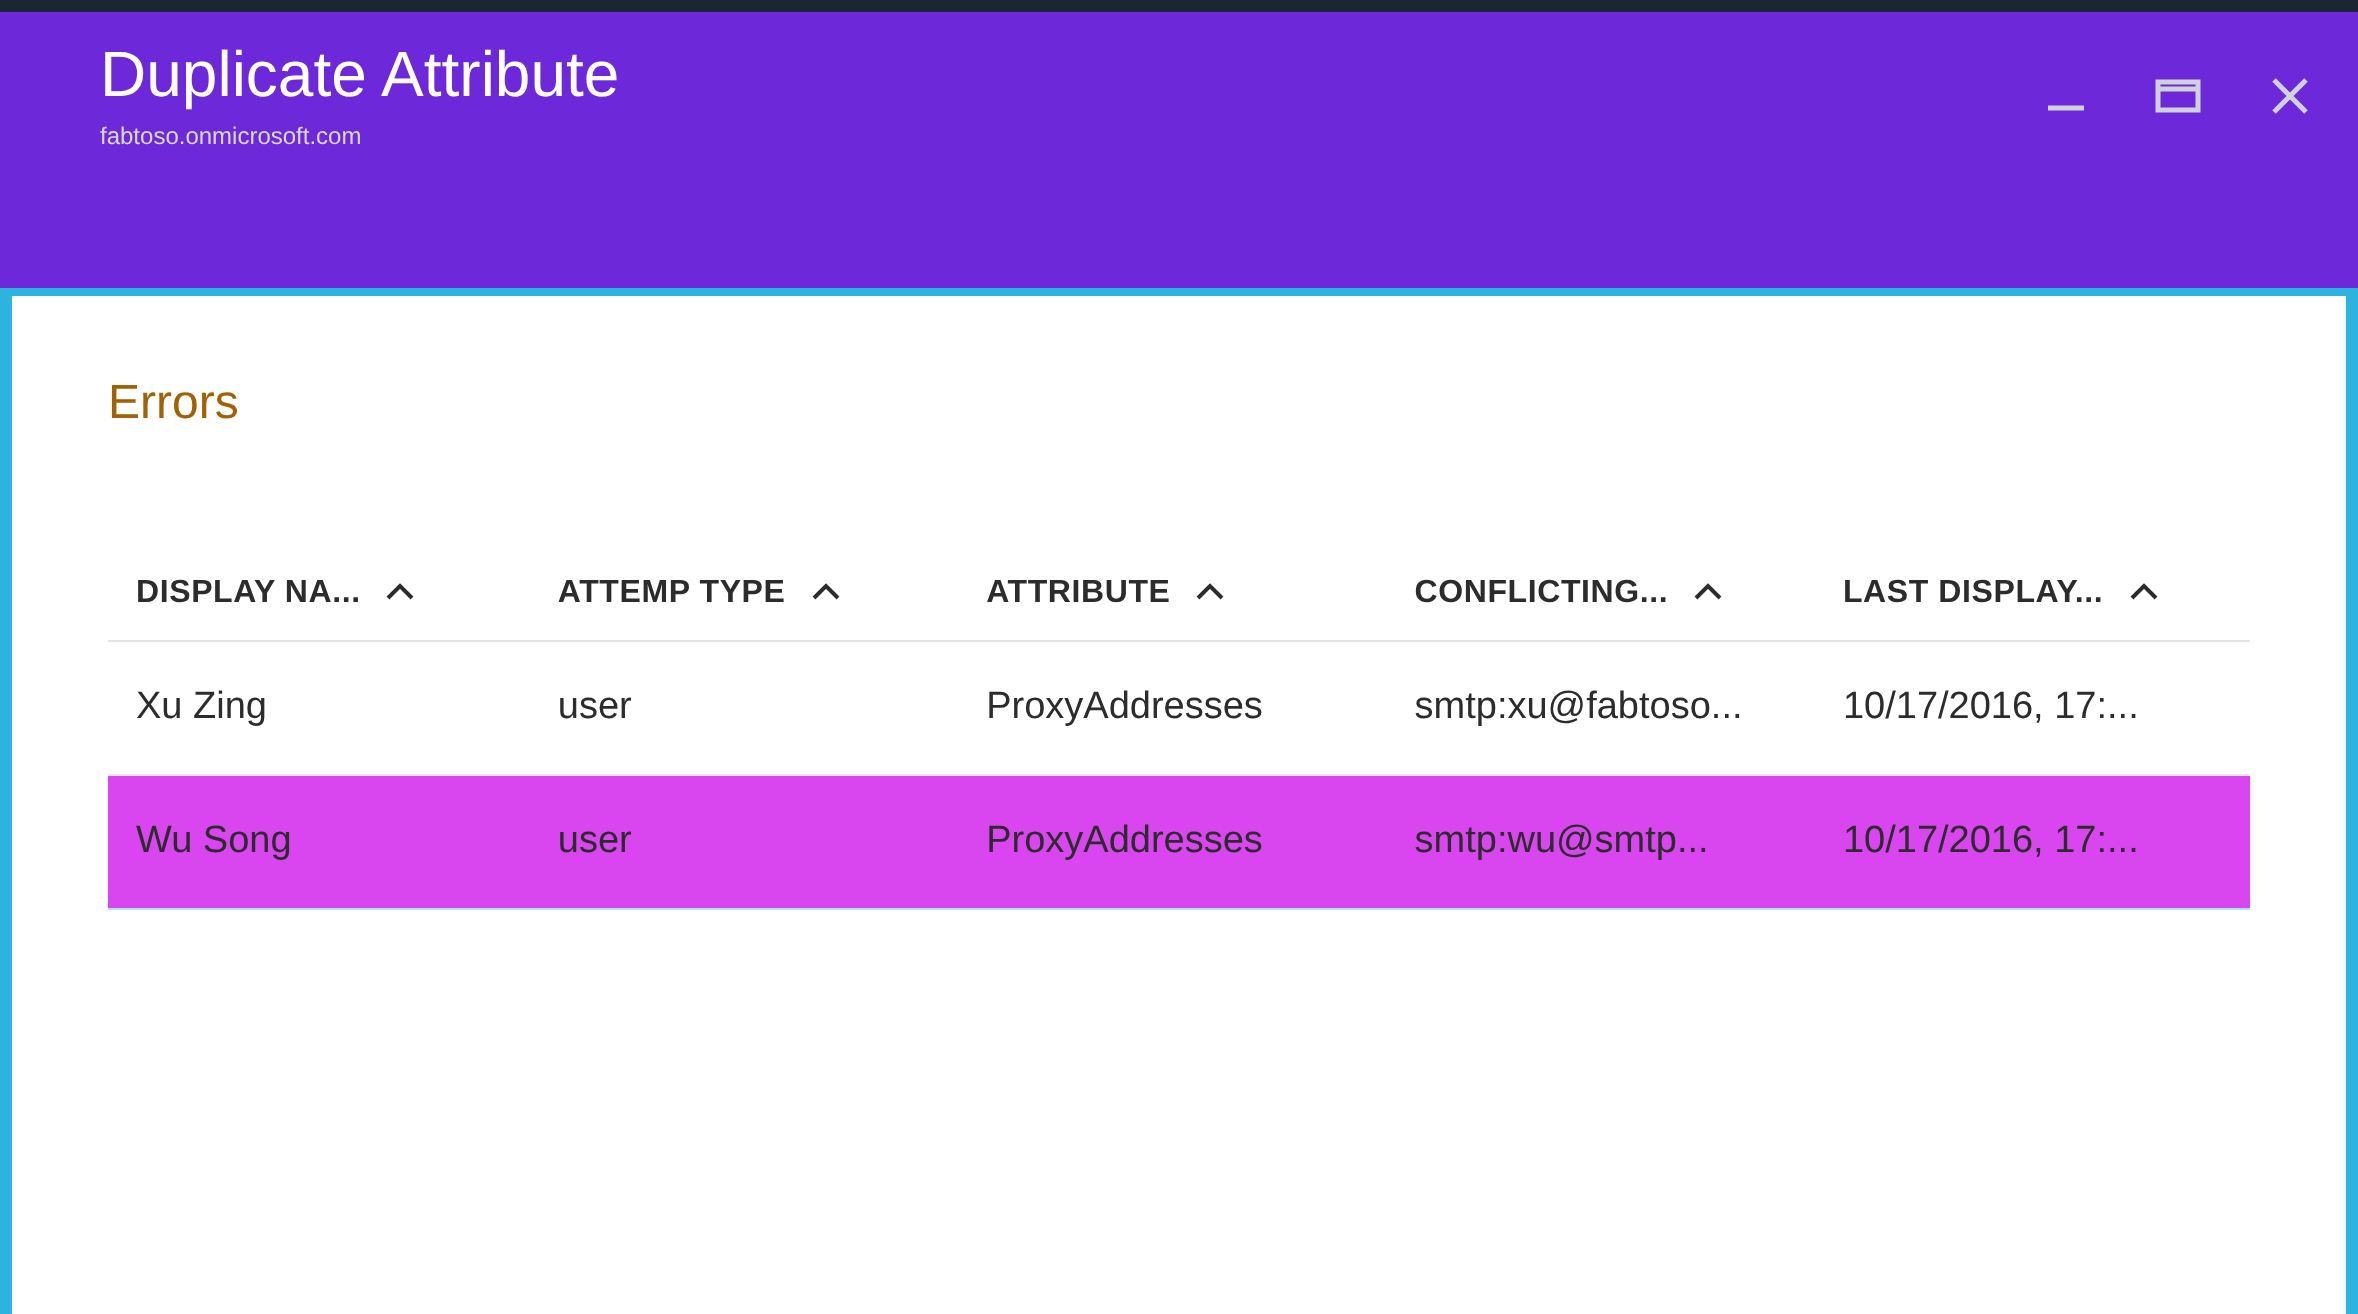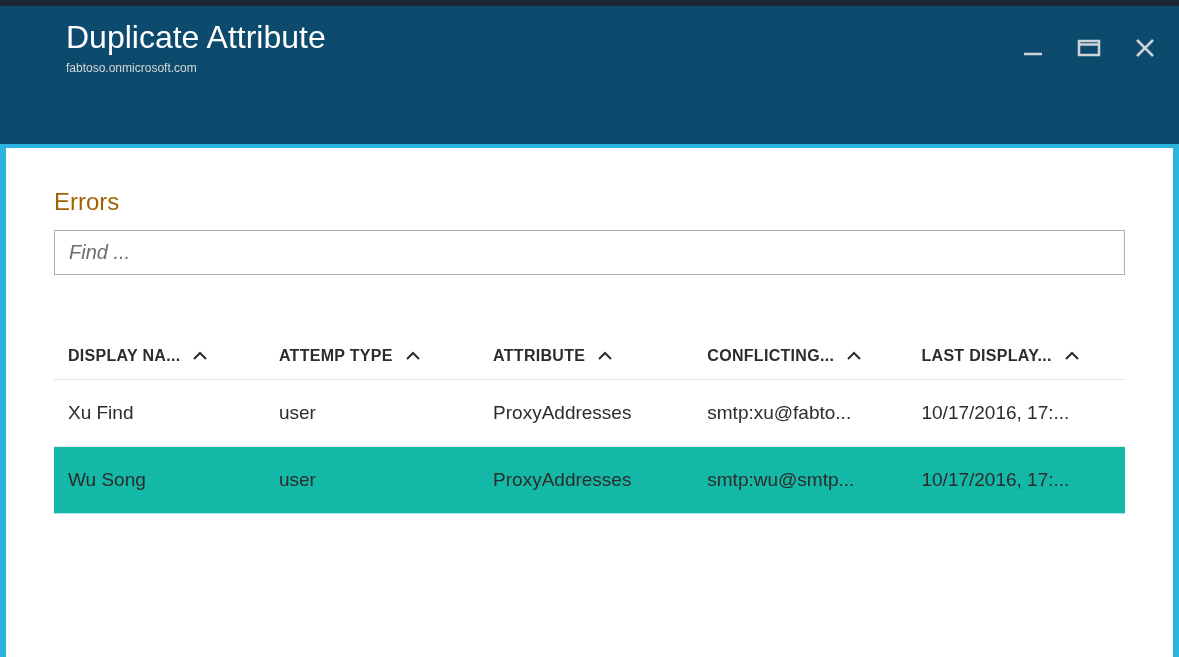--- a/index.html
+++ b/index.html
@@ -8,23 +8,23 @@
       width: 1179px;
       height: 657px;
       background: #ffffff;
       overflow: hidden;
     }
     .top-bar {
       height: 6px;
       background: #1a2733;
     }
     .header {
-      background: #0c4a6e;
+      background: #6d28d9;
       color: #ffffff;
-      padding: 14px 50px 30px 66px;
+      padding: 14px 50px 30px 50px;
       position: relative;
       height: 138px;
     }
     .header-title {
       font-size: 32px;
       font-weight: 300;
       line-height: 1.1;
     }
     .header-subtitle {
       font-size: 12px;
@@ -124,21 +124,21 @@
       padding: 22px 10px 22px 0;
       border-bottom: 1px solid #e6e6e6;
       white-space: nowrap;
       overflow: hidden;
       text-overflow: ellipsis;
       vertical-align: middle;
     }
     .table th:first-child, .table td:first-child { padding-left: 14px; }
     .table tbody tr { cursor: pointer; }
     .table tbody tr.selected {
-      background: #14b8a6;
+      background: #d946ef;
     }
     .table tbody tr.selected td {
       border-bottom: 1px solid #ace6f4;
     }
     .col-display { width: 21%; }
     .col-object  { width: 20%; }
     .col-attr    { width: 20%; }
     .col-confl   { width: 20%; }
     .col-last    { width: 19%; }
   </style>
@@ -173,21 +173,20 @@
 </div>
 
 <div class="content-border"></div>
 
 <div class="content-wrap">
   <div class="side-border"></div>
 
   <div class="content">
     <div class="section-title">Errors</div>
 
-    <input type="text" class="search-box" placeholder="Find ..." style="">
 
     <table class="table">
       <colgroup>
         <col class="col-display">
           <col class="col-object">
           <col class="col-attr">
           <col class="col-confl">
           <col class="col-last">
       </colgroup>
       <thead>
@@ -239,24 +238,24 @@
                 <svg width="16" height="10" viewBox="0 0 16 10" fill="none" stroke-width="2">
                     <polyline points="2,8 8,2 14,8"></polyline>
                   </svg>
               </span>
             </div>
           </th>
         </tr>
       </thead>
       <tbody>
         <tr>
-          <td>Xu Find</td>
+          <td>Xu Zing</td>
           <td>user</td>
           <td>ProxyAddresses</td>
-          <td>smtp:xu@fabto...</td>
+          <td>smtp:xu@fabtoso...</td>
           <td>10/17/2016, 17:...</td>
         </tr>
         <tr class="selected">
           <td>Wu Song</td>
           <td>user</td>
           <td>ProxyAddresses</td>
           <td>smtp:wu@smtp...</td>
           <td>10/17/2016, 17:...</td>
         </tr>
       </tbody>

